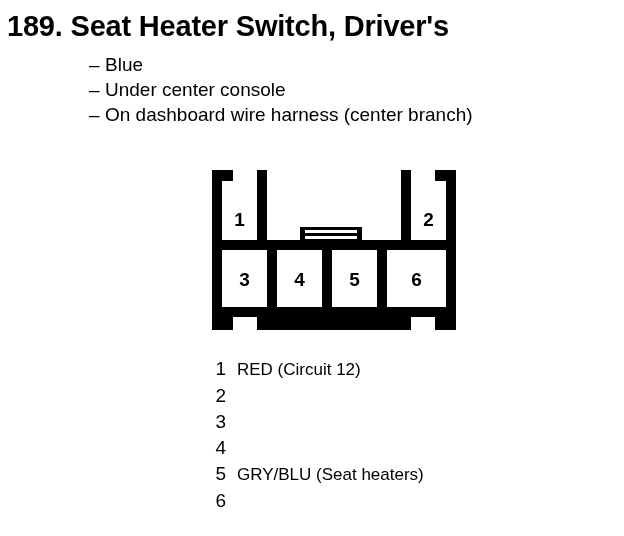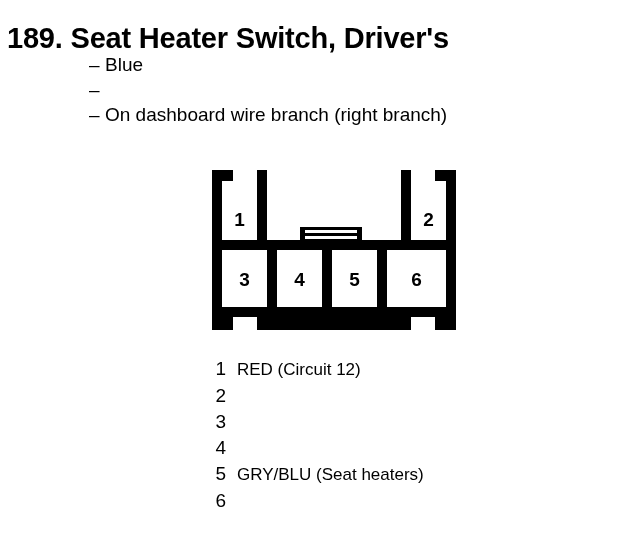--- a/index.html
+++ b/index.html
@@ -14,21 +14,21 @@
     overflow: hidden;
     font-family: "Liberation Sans", sans-serif;
     color: #000000;
     -webkit-font-smoothing: none;
   }
 
   
   .page-title {
     position: absolute;
     left: 7px;
-    top: 21px;
+    top: 9px;
     font-size: 29px;
     font-weight: bold;
     letter-spacing: -0.2px;
     white-space: nowrap;
     line-height: 34px;
   }
 
   .desc-list {
     position: absolute;
     left: 89px;
@@ -102,25 +102,26 @@
 
 <div class="desc-list">
 
   <div class="desc-line">
     <span class="desc-dash">–</span>
     <span class="desc-text">Blue</span>
   </div>
 
   <div class="desc-line">
     <span class="desc-dash">–</span>
+    <span class="desc-text">Under center console</span>
   </div>
 
   <div class="desc-line">
     <span class="desc-dash">–</span>
-    <span class="desc-text">On dashboard wire branch (right branch)</span>
+    <span class="desc-text">On dashboard wire harness (center branch)</span>
   </div>
 
 </div>
 
 <div class="connector">
 
   <svg width="244" height="160" viewBox="0 0 244 160">
 
     <path d="
         M 0,0

